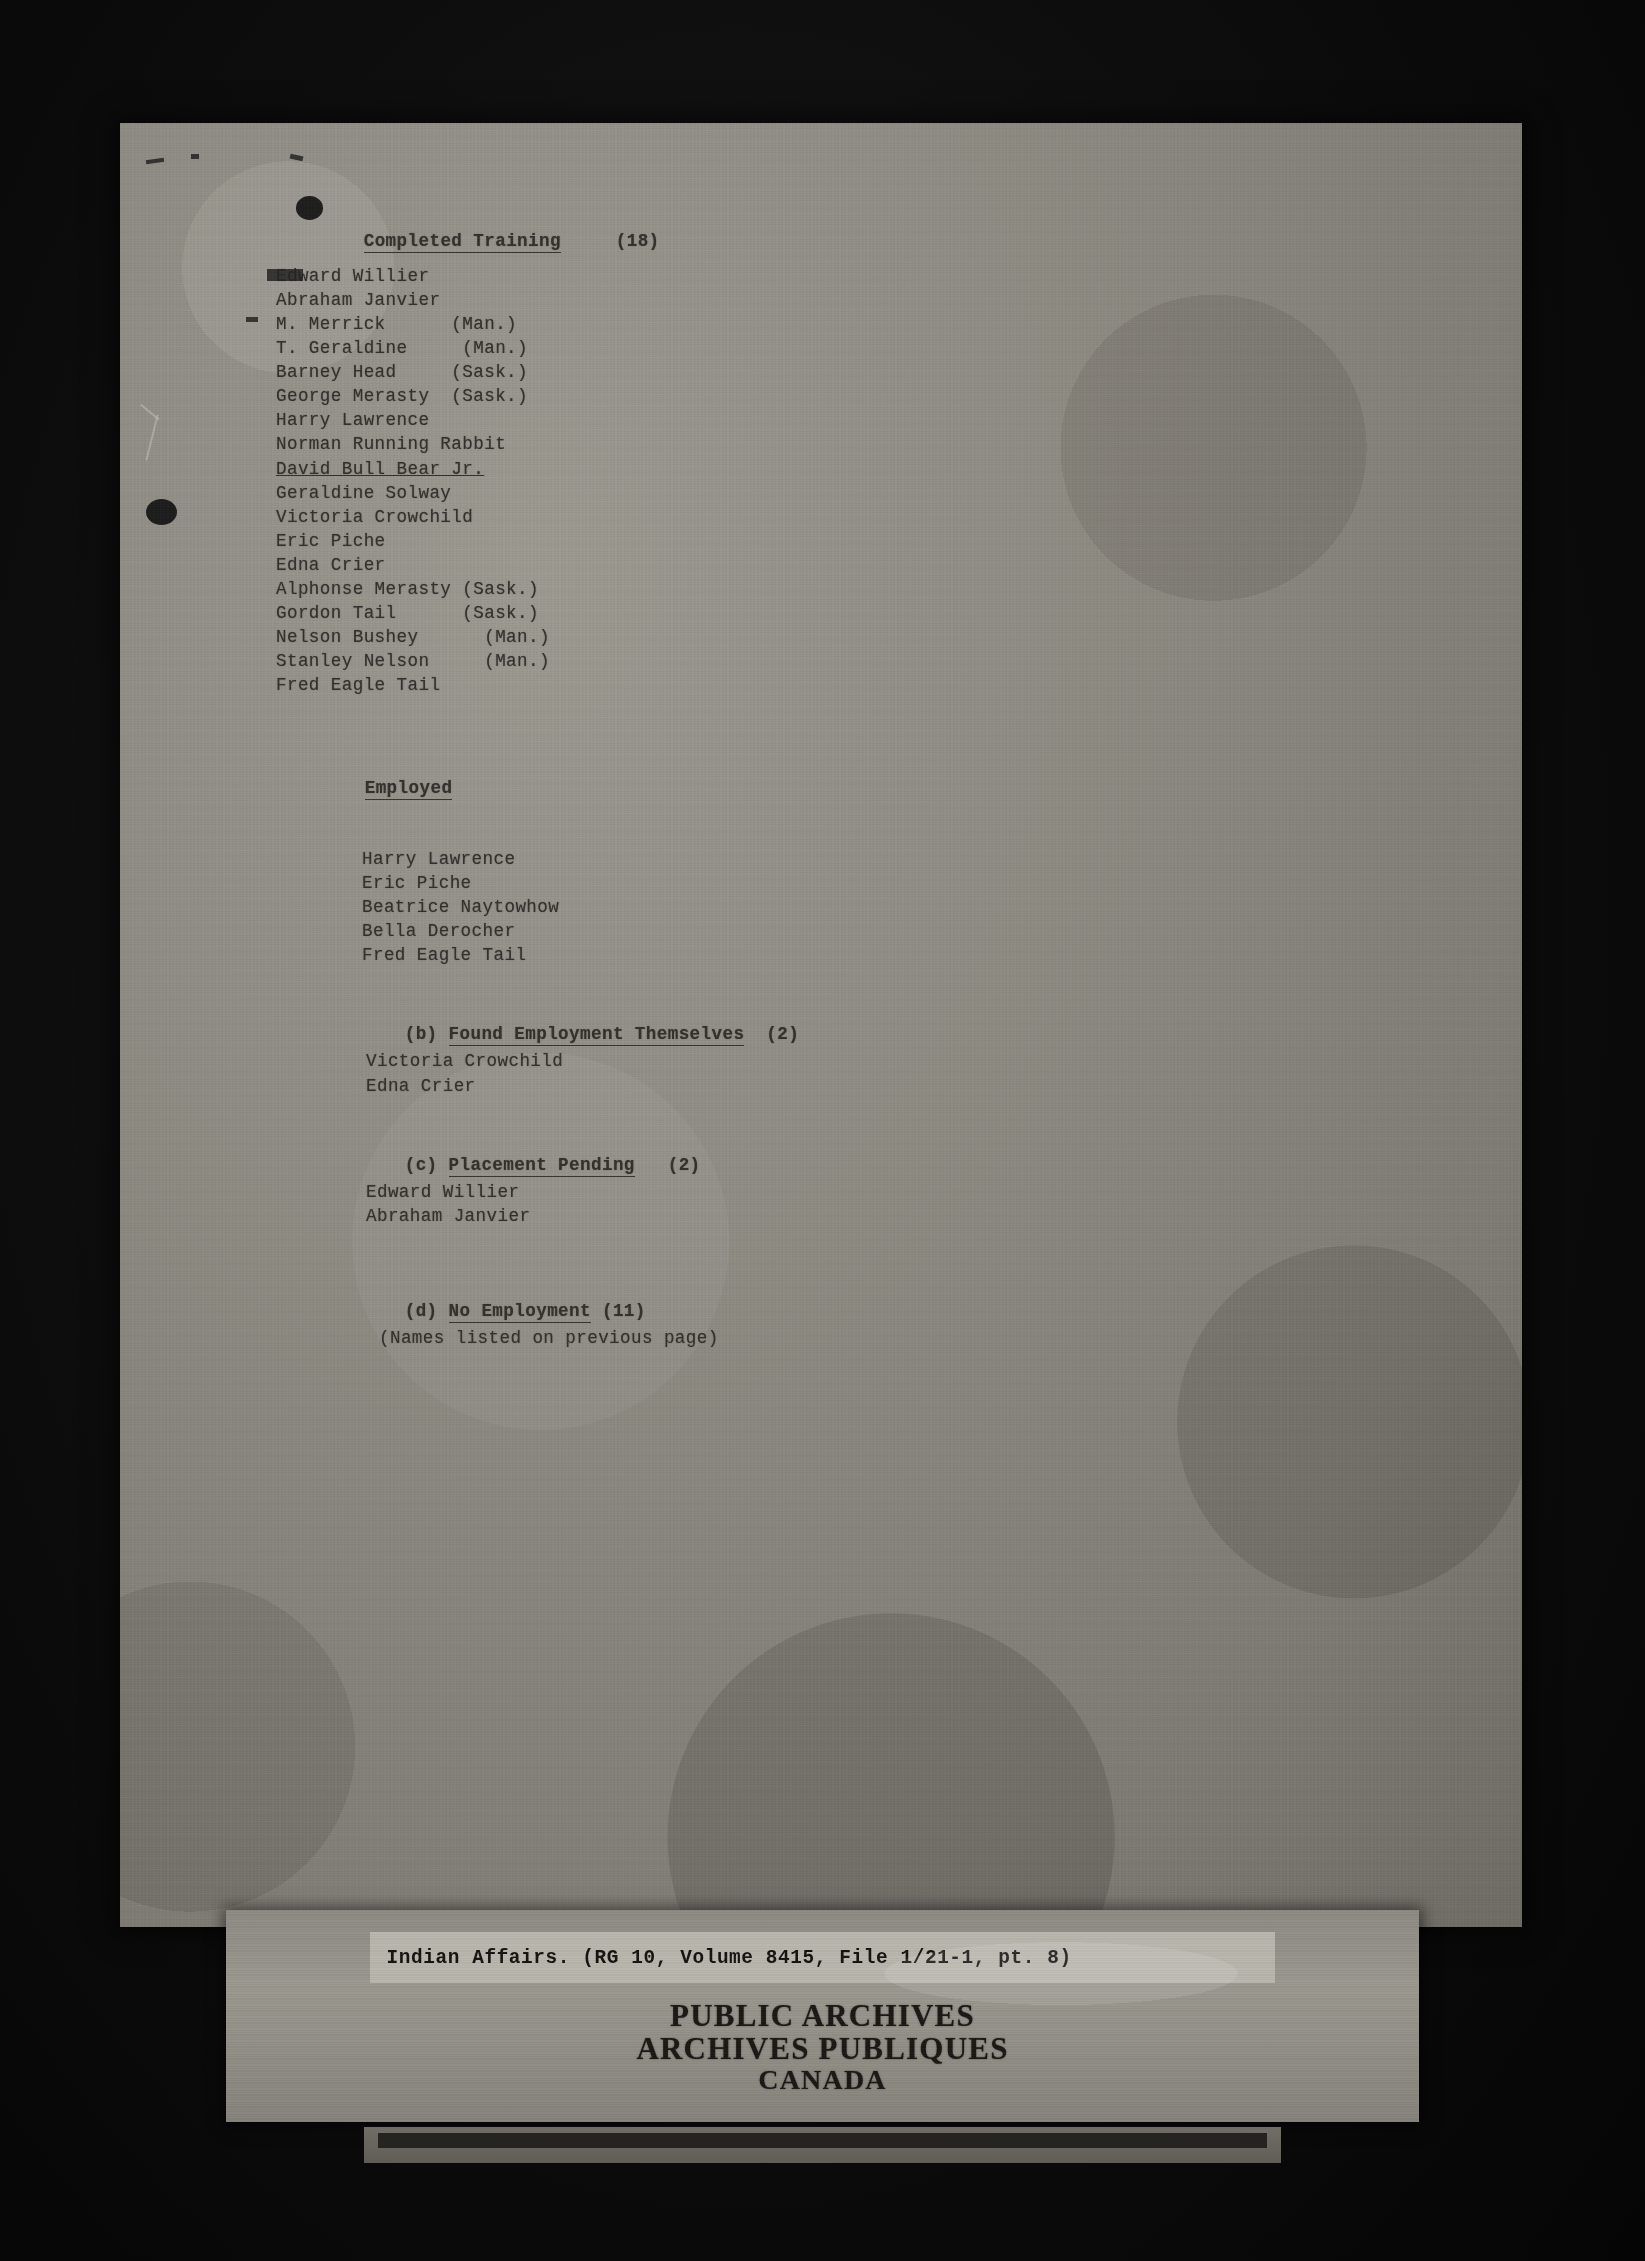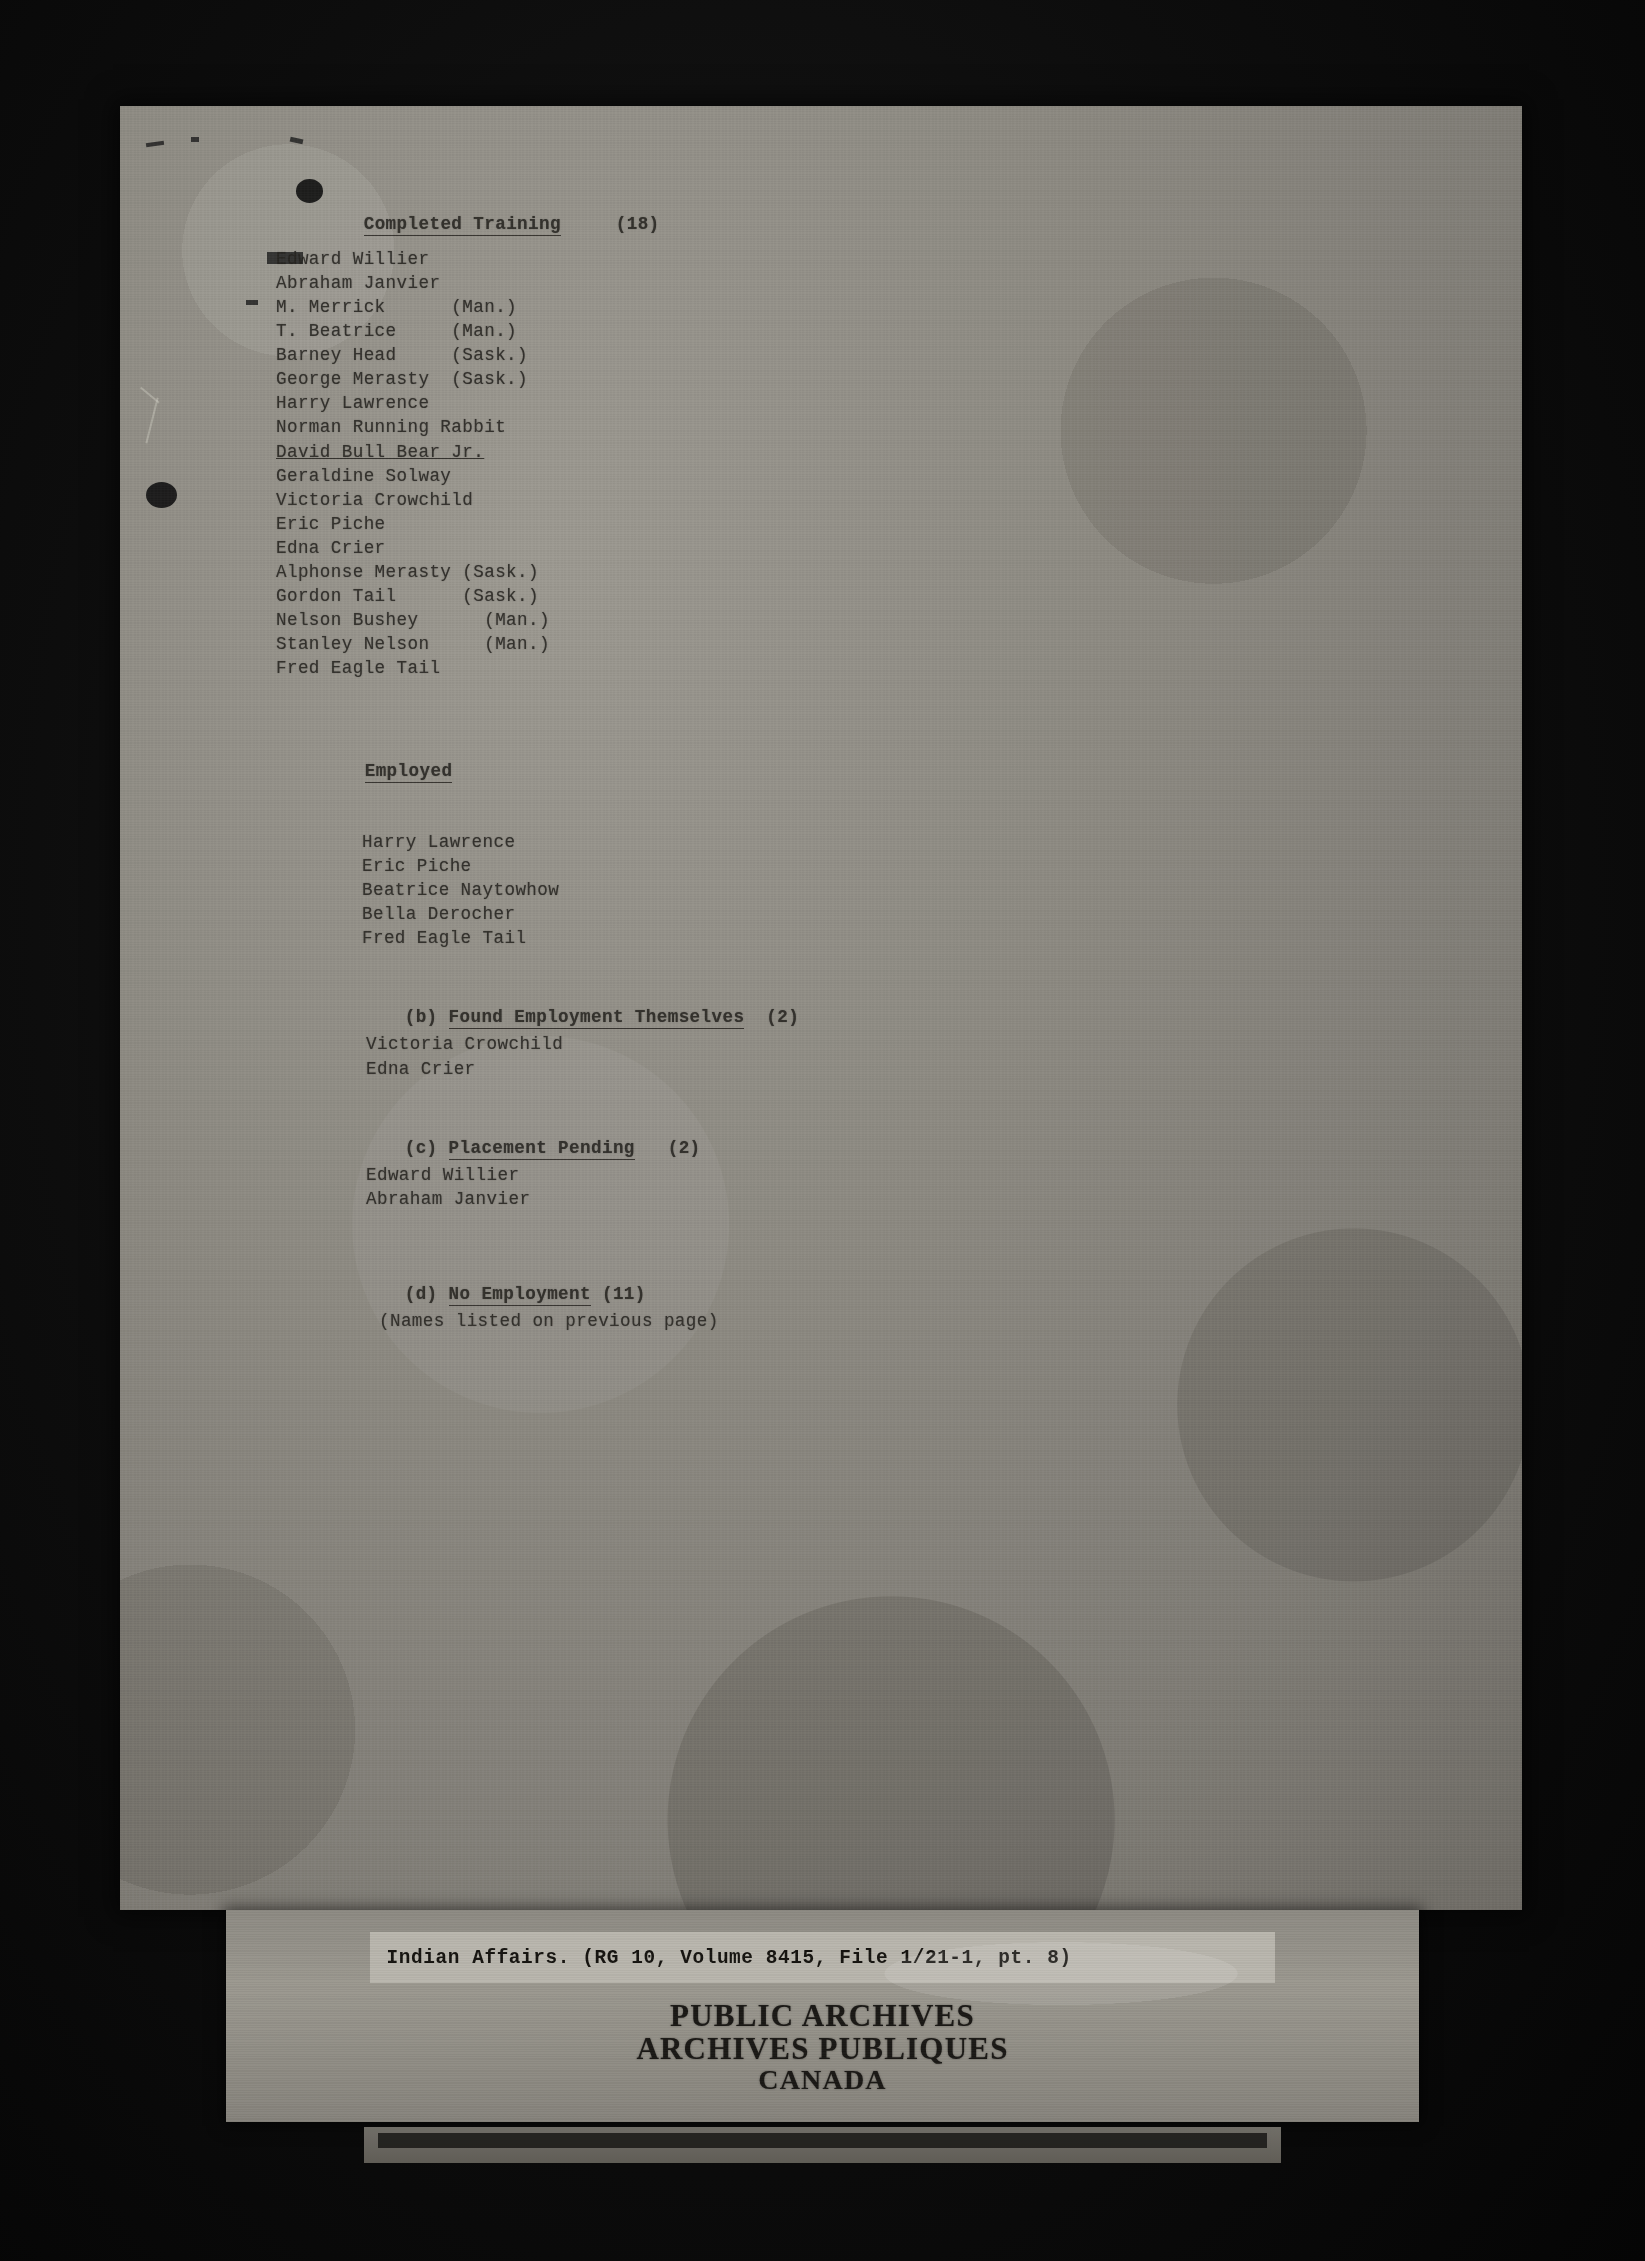--- a/index.html
+++ b/index.html
@@ -20,21 +20,21 @@
     position: absolute;
     inset: 0;
     background:
       radial-gradient(ellipse at 45% 40%, #1a1a1a 0%, #0d0d0d 55%, #050505 100%);
   }
 
   
   #document-page {
     position: absolute;
     left: 120px;
-    top: 106px;
+    top: 123px;
     width: 1402px;
     height: 1804px;
     background:
       radial-gradient(ellipse at 30% 25%, #9d9a92 0%, #8e8b83 40%, #807d76 75%, #6f6c66 100%);
     box-shadow: 0 0 23.5px 7px rgba(0,0,0,0.55);
   }
   
   #document-page::before {
     content: "";
     position: absolute;
@@ -214,21 +214,21 @@
 
     <div id="typed-content">
 
       <div class="sec-heading" style="left:156px;top:88px;">
         <span class="u">Completed Training</span><span>     </span><span class="count">(18)</span>
       </div>
 
       <div class="name-line" style="left:156px;top:143px;">Edward Willier</div>
       <div class="name-line" style="left:156px;top:167px;">Abraham Janvier</div>
       <div class="name-line" style="left:156px;top:191px;">M. Merrick      (Man.)</div>
-      <div class="name-line" style="left:156px;top:215px;">T. Beatrice     (Man.)</div>
+      <div class="name-line" style="left:156px;top:215px;">T. Geraldine     (Man.)</div>
       <div class="name-line" style="left:156px;top:239px;">Barney Head     (Sask.)</div>
       <div class="name-line" style="left:156px;top:263px;">George Merasty  (Sask.)</div>
       <div class="name-line" style="left:156px;top:287px;">Harry Lawrence</div>
       <div class="name-line" style="left:156px;top:311px;">Norman Running Rabbit</div>
       <div class="name-line" style="left:156px;top:336px;text-decoration:underline;">David Bull Bear Jr.</div>
       <div class="name-line" style="left:156px;top:360px;">Geraldine Solway</div>
       <div class="name-line" style="left:156px;top:384px;">Victoria Crowchild</div>
       <div class="name-line" style="left:156px;top:408px;">Eric Piche</div>
       <div class="name-line" style="left:156px;top:432px;">Edna Crier</div>
       <div class="name-line" style="left:156px;top:456px;">Alphonse Merasty (Sask.)</div>

